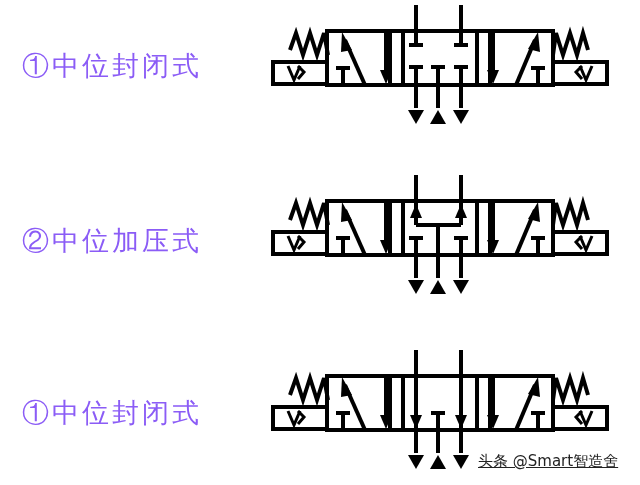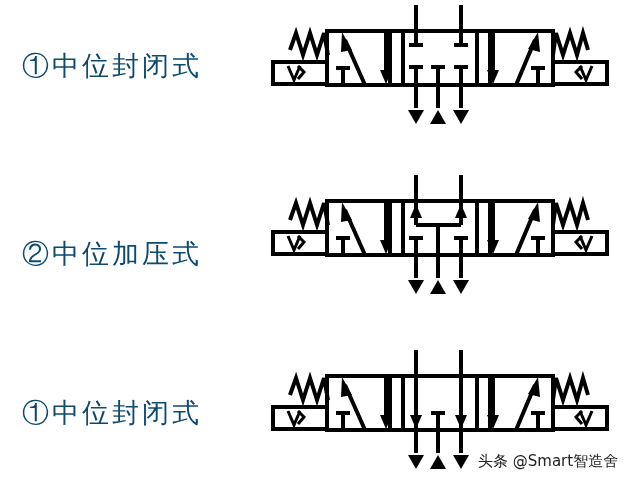--- a/index.html
+++ b/index.html
@@ -1,28 +1,28 @@
 <!DOCTYPE html>
 <html><head>
 <meta charset="utf-8">
 <style>
   html, body { margin:0; padding:0; background:#ffffff; }
   body { width:640px; height:485px; position:relative; overflow:hidden; font-family:"DejaVu Sans", sans-serif; }
-  .label { position:absolute; left:22px; color:#0c4a6e; font-family:"DejaVu Serif", serif; font-size:27px; letter-spacing:3px; white-space:nowrap; }
+  .label { position:absolute; left:22px; color:#8b5cf6; font-family:"DejaVu Serif", serif; font-size:27px; letter-spacing:3px; white-space:nowrap; }
   .valve { position:absolute; left:260px; width:380px; }
-  .watermark { position:absolute; left:478px; top:452px; font-size:15px; color:#222; white-space:nowrap; }
+  .watermark { position:absolute; left:478px; top:452px; font-size:15px; color:#222; white-space:nowrap;text-decoration:underline; }
   svg line, svg polyline, svg rect, svg path { stroke:#000; fill:none; stroke-width:4; }
   svg .fill { fill:#000; stroke:none; }
   svg .thin { stroke-width:3; }
 </style>
 </head>
 <body>
 
 <div class="label" style="top:48px;">①中位封闭式</div>
-<div class="label" style="top:236px;">②中位加压式</div>
+<div class="label" style="top:223px;">②中位加压式</div>
 <div class="label" style="top:395px;">①中位封闭式</div>
 
 <svg class="valve" style="top:0px;" width="380" height="135" viewBox="260 0 380 135">
   <g>
     <polyline points="290,50 296,33 303,55 310,33 317,55 324,33 328,55"></polyline>
   </g>
   <rect x="273" y="62" width="54" height="22"></rect>
   <polyline class="thin" points="288,66 294,80 300,66"></polyline>
   <polyline class="thin" points="298,66 304,72 298,79"></polyline>
   <rect x="327" y="31" width="226" height="54"></rect>

